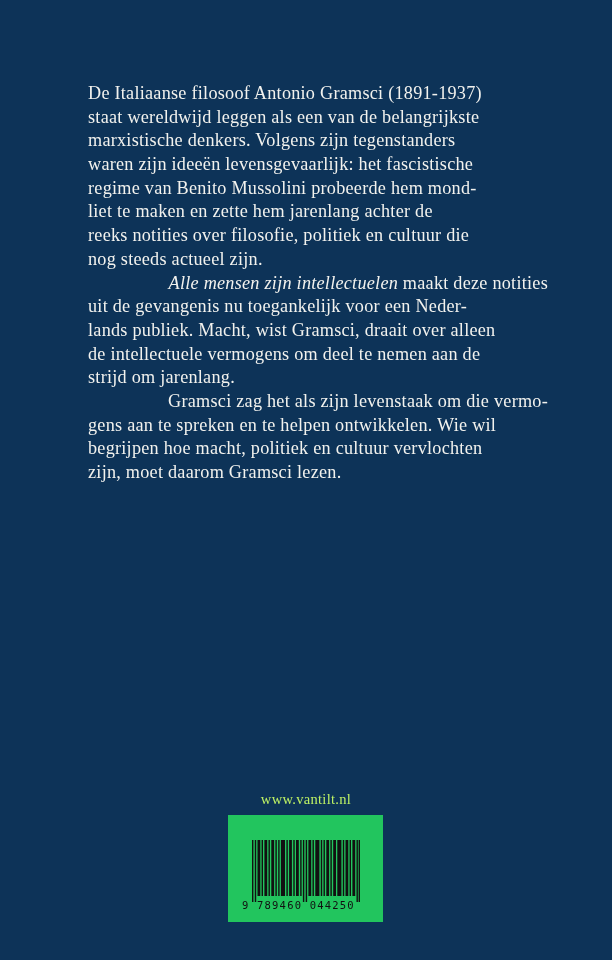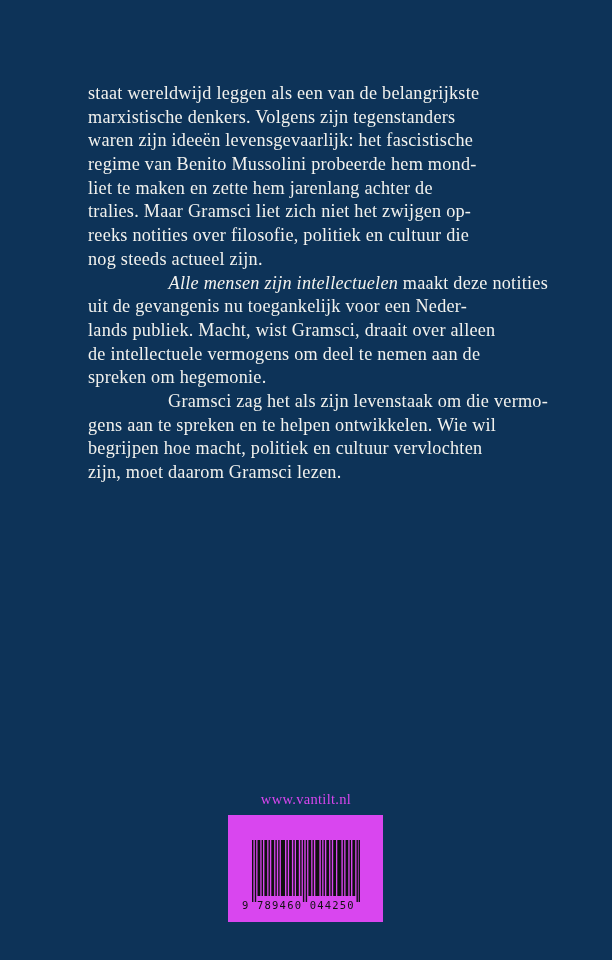--- a/index.html
+++ b/index.html
@@ -25,27 +25,27 @@
     .indent { padding-left: 20px; text-align: right; }
     .italic { font-style: italic; }
     .url {
       position: absolute;
       left: 0; width: 612px;
       top: 791px;
       text-align: center;
       font-family: "Liberation Serif", "DejaVu Serif", serif;
       font-size: 14.5px;
       letter-spacing: 0.3px;
-      color: #d946ef;
+      color: #bef264;
     }
     .barcode-box {
       position: absolute;
       left: 228px; top: 815px;
       width: 155px; height: 107px;
-      background: #d946ef;
+      background: #22c55e;
       box-sizing: border-box;
     }
     .bars {
       position: absolute;
       left: 24px; top: 25px;
       width: 108px; height: 62px;
     }
     .digits {
       position: absolute;
       left: 14px; top: 84px;
@@ -53,33 +53,33 @@
       font-family: "DejaVu Sans Mono", "Liberation Mono", monospace;
       font-size: 10.5px;
       letter-spacing: 1.2px;
       color: #111;
     }
   </style>
 </head>
 <body>
 
 <div class="blurb">
+  <span class="line">De Italiaanse filosoof Antonio Gramsci (1891-1937)</span>
   <span class="line">staat wereldwijd leggen als een van de belangrijkste</span>
   <span class="line">marxistische denkers. Volgens zijn tegenstanders</span>
   <span class="line">waren zijn ideeën levensgevaarlijk: het fascistische</span>
   <span class="line">regime van Benito Mussolini probeerde hem mond-</span>
   <span class="line">liet te maken en zette hem jarenlang achter de</span>
-  <span class="line">tralies. Maar Gramsci liet zich niet het zwijgen op-</span>
   <span class="line">reeks notities over filosofie, politiek en cultuur die</span>
   <span class="line">nog steeds actueel zijn.</span>
   <span class="line indent"><span class="italic">Alle mensen zijn intellectuelen</span><span> maakt deze notities</span></span>
   <span class="line">uit de gevangenis nu toegankelijk voor een Neder-</span>
   <span class="line">lands publiek. Macht, wist Gramsci, draait over alleen</span>
   <span class="line">de intellectuele vermogens om deel te nemen aan de</span>
-  <span class="line">spreken om hegemonie.</span>
+  <span class="line">strijd om jarenlang.</span>
   <span class="line indent">Gramsci zag het als zijn levenstaak om die vermo-</span>
   <span class="line">gens aan te spreken en te helpen ontwikkelen. Wie wil</span>
   <span class="line">begrijpen hoe macht, politiek en cultuur vervlochten</span>
   <span class="line">zijn, moet daarom Gramsci lezen.</span>
 </div>
 
 <div class="url">www.vantilt.nl</div>
 
 <div class="barcode-box">
   <svg class="bars" viewBox="0 0 108 62" preserveAspectRatio="none">

